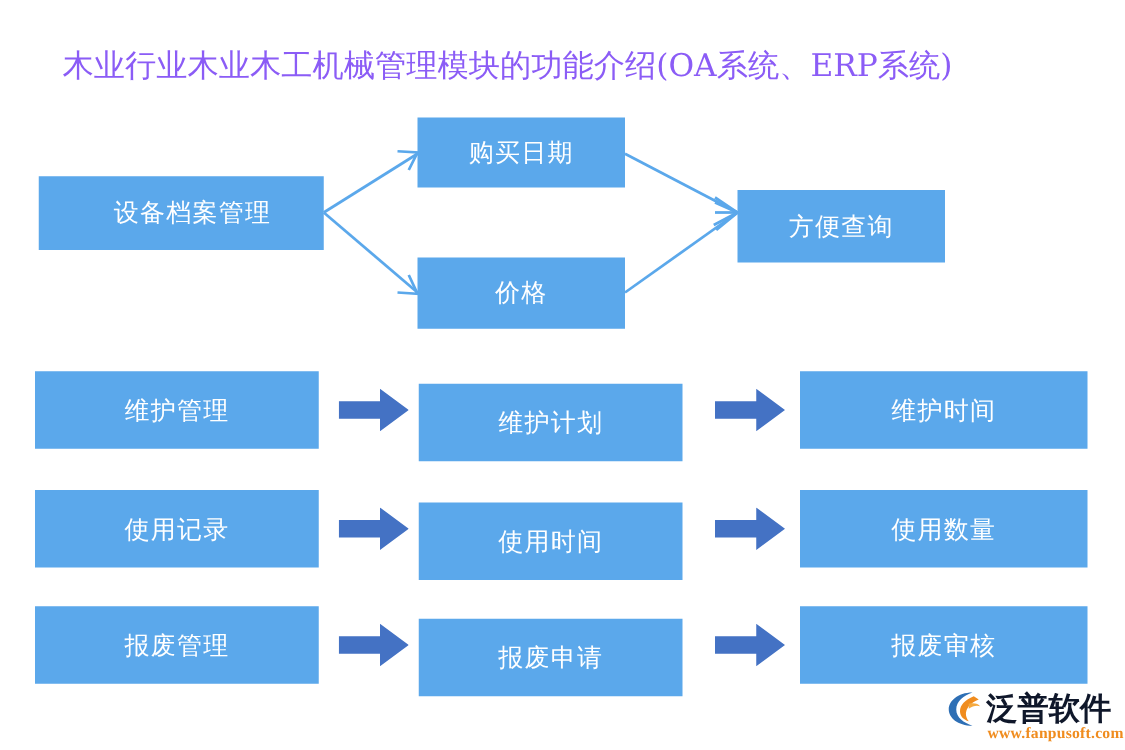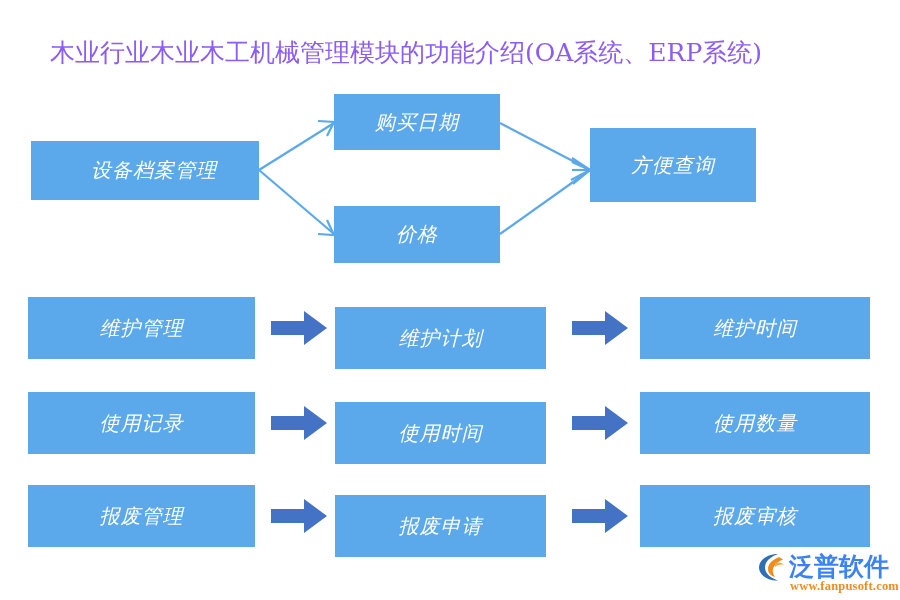--- a/index.html
+++ b/index.html
@@ -38,27 +38,26 @@
     color: #ffffff;
     display: flex;
     align-items: center;
     justify-content: center;
     font-size: 20px;
     font-weight: 400;
     letter-spacing: 1px;
     box-sizing: border-box;
     text-align: center;
     font-family: "DejaVu Sans", "Liberation Sans", sans-serif;
-    font-style: italic;
   }
   
   #n-equip   { left: 31px;  top: 141px; width: 228px; height: 59px; padding-left: 18px; }
   #n-date    { left: 334px; top: 94px;  width: 166px; height: 56px; }
   #n-price   { left: 334px; top: 206px; width: 166px; height: 57px; }
-  #n-query   { left: 590px; top: 128px; width: 166px; height: 74px; }
+  #n-query   { left: 590px; top: 152px; width: 166px; height: 58px; }
 
   
   .col1 { left: 28px;  width: 227px; }
   .col2 { left: 335px; width: 211px; margin-top: 10px; }
   .col3 { left: 640px; width: 230px; }
   .row2 { top: 297px; height: 62px; }
   .row3 { top: 392px; height: 62px; }
   .row4 { top: 485px; height: 62px; }
 
   
@@ -95,21 +94,21 @@
     top: 2px;
     width: 30px;
     height: 30px;
   }
   #logo-word {
     position: absolute;
     left: 32px;
     top: 0px;
     font-size: 25px;
     font-weight: 700;
-    color: #3b82f6;
+    color: #0f172a;
     white-space: nowrap;
     letter-spacing: 0px;
     font-family: "DejaVu Sans", "Liberation Sans", sans-serif;
   }
   #logo-url {
     position: absolute;
     left: 33px;
     top: 29px;
     font-size: 12.5px;
     font-weight: 700;

